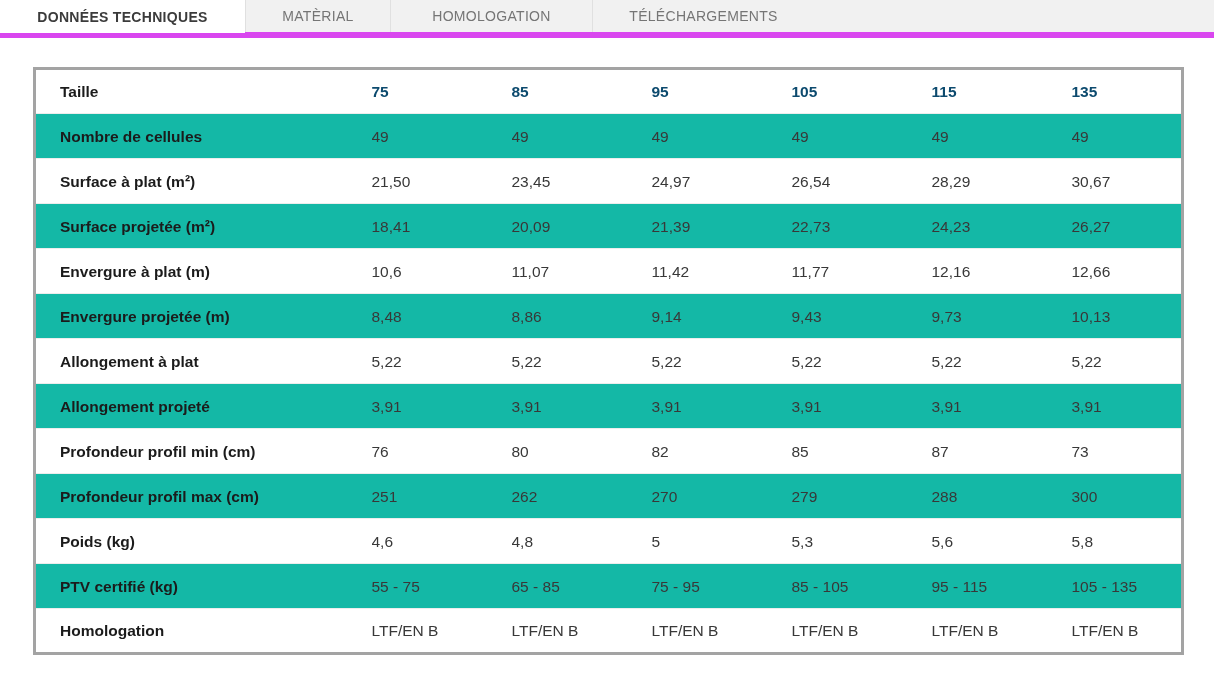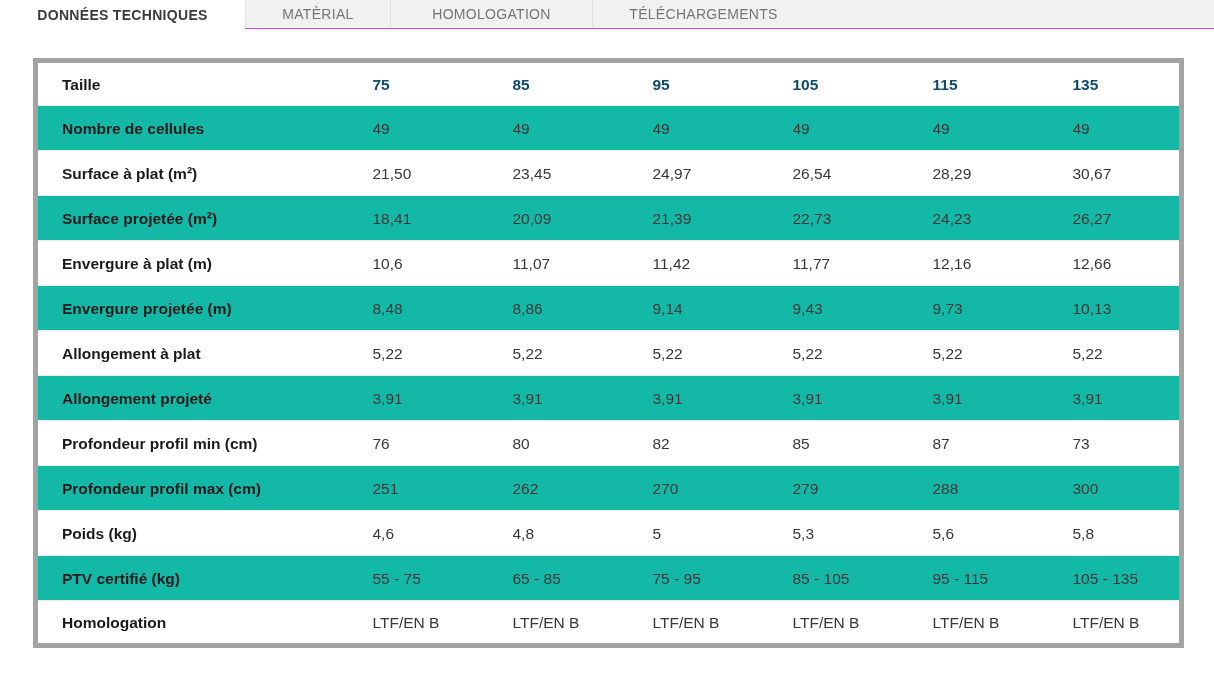--- a/index.html
+++ b/index.html
@@ -7,23 +7,23 @@
     width: 1214px; height: 692px;
     background: #ffffff;
     font-family: "Liberation Sans", "DejaVu Sans", sans-serif;
     overflow: hidden;
   }
 
   
   .tabbar {
     display: flex;
     align-items: stretch;
-    height: 29px;
+    height: 38px;
     background: #f1f1f1;
-    border-bottom: 1px solid #d946ef;
+    border-bottom: 6px solid #d946ef;
   }
   .tab {
     display: flex;
     align-items: center;
     justify-content: center;
     font-size: 14px;
     letter-spacing: 0.3px;
     color: #757575;
     cursor: pointer;
     user-select: none;
@@ -39,21 +39,21 @@
     margin-bottom: -1px;
   }
   .tab-filler { flex: 1; }
 
   
   .table-wrap { margin: 29px 30px 0 33px; }
   table.spec {
     width: 100%;
     border-collapse: collapse;
     table-layout: fixed;
-    border: 5px solid #a3a3a3;
+    border: 3px solid #a3a3a3;
   }
   table.spec tr + tr td { border-top: 1px solid #ededed; }
   table.spec tr.alt { background: #14b8a6; }
   td {
     height: 45px;
     vertical-align: middle;
     font-size: 15.5px;
     line-height: 21px;
     color: #383838;
     text-align: left;

